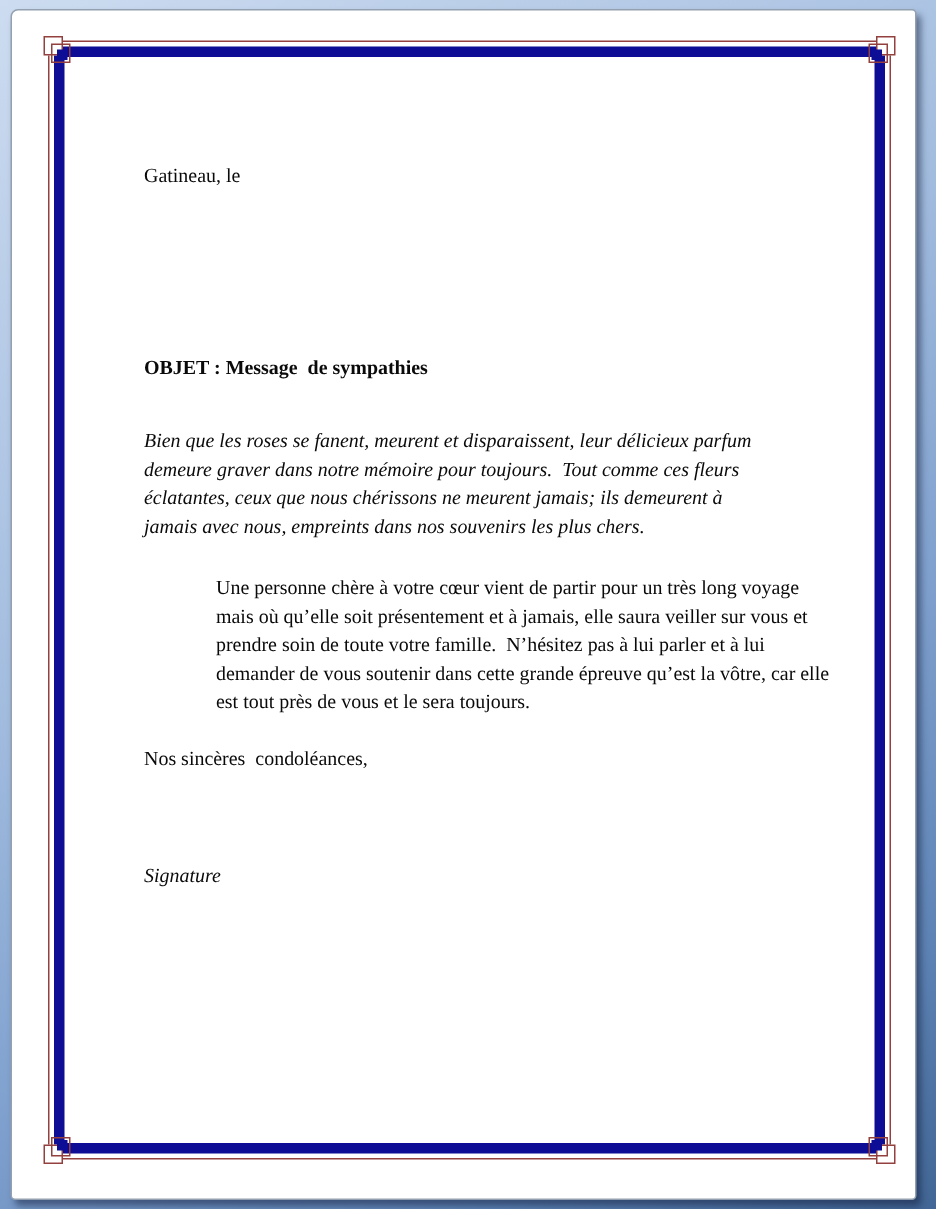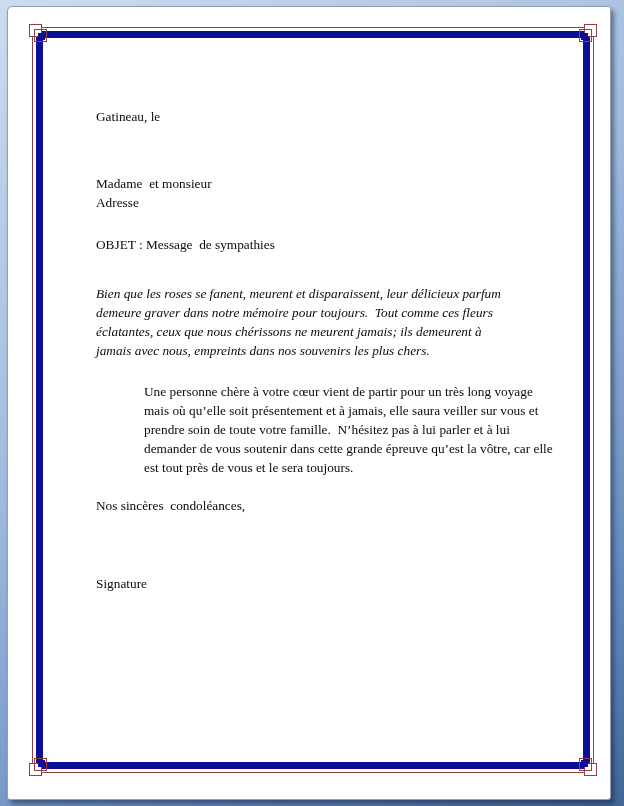--- a/index.html
+++ b/index.html
@@ -37,28 +37,28 @@
   .corner-tr { right:13px; top:17px; transform:scaleX(-1); }
   .corner-bl { left:21px; bottom:23px; transform:scaleY(-1); }
   .corner-br { right:13px; bottom:23px; transform:scale(-1,-1); }
 
   .txt {
     position:absolute; left:88px;
     white-space:pre;
     font-size:13.3px; line-height:19px;
     color:#0a0a0a;
   }
-  .txt.bold { font-weight:normal; }
+  .txt.bold { font-weight:bold; }
   .t-dateline  { top:100px; }
   .t-recipient { top:167px; }
   .t-subject   { top:228px; }
   .t-para1     { top:277px;font-style:italic; }
   .t-para2     { top:375px;margin-left:48px; }
   .t-closing   { top:489px; }
-  .t-signature { top:567px; }
+  .t-signature { top:567px;font-style:italic; }
 </style>
 </head>
 <body>
 
 <div class="canvas">
   <div class="page">
 
     <div class="maroon-frame"></div>
     <div class="navy-frame"></div>
 
@@ -77,22 +77,20 @@
       <div class="sq-b"></div>
       <div class="sq-c"></div>
     </div>
     <div class="corner corner-br">
       <div class="sq-a"></div>
       <div class="sq-b"></div>
       <div class="sq-c"></div>
     </div>
 
     <div class="txt t-dateline">Gatineau, le</div>
-    <div class="txt t-recipient">Madame  et monsieur
-Adresse</div>
     <div class="txt bold t-subject">OBJET : Message  de sympathies</div>
     <div class="txt t-para1">Bien que les roses se fanent, meurent et disparaissent, leur délicieux parfum
 demeure graver dans notre mémoire pour toujours.  Tout comme ces fleurs
 éclatantes, ceux que nous chérissons ne meurent jamais; ils demeurent à
 jamais avec nous, empreints dans nos souvenirs les plus chers.</div>
     <div class="txt t-para2">Une personne chère à votre cœur vient de partir pour un très long voyage
 mais où qu’elle soit présentement et à jamais, elle saura veiller sur vous et
 prendre soin de toute votre famille.  N’hésitez pas à lui parler et à lui
 demander de vous soutenir dans cette grande épreuve qu’est la vôtre, car elle
 est tout près de vous et le sera toujours.</div>

